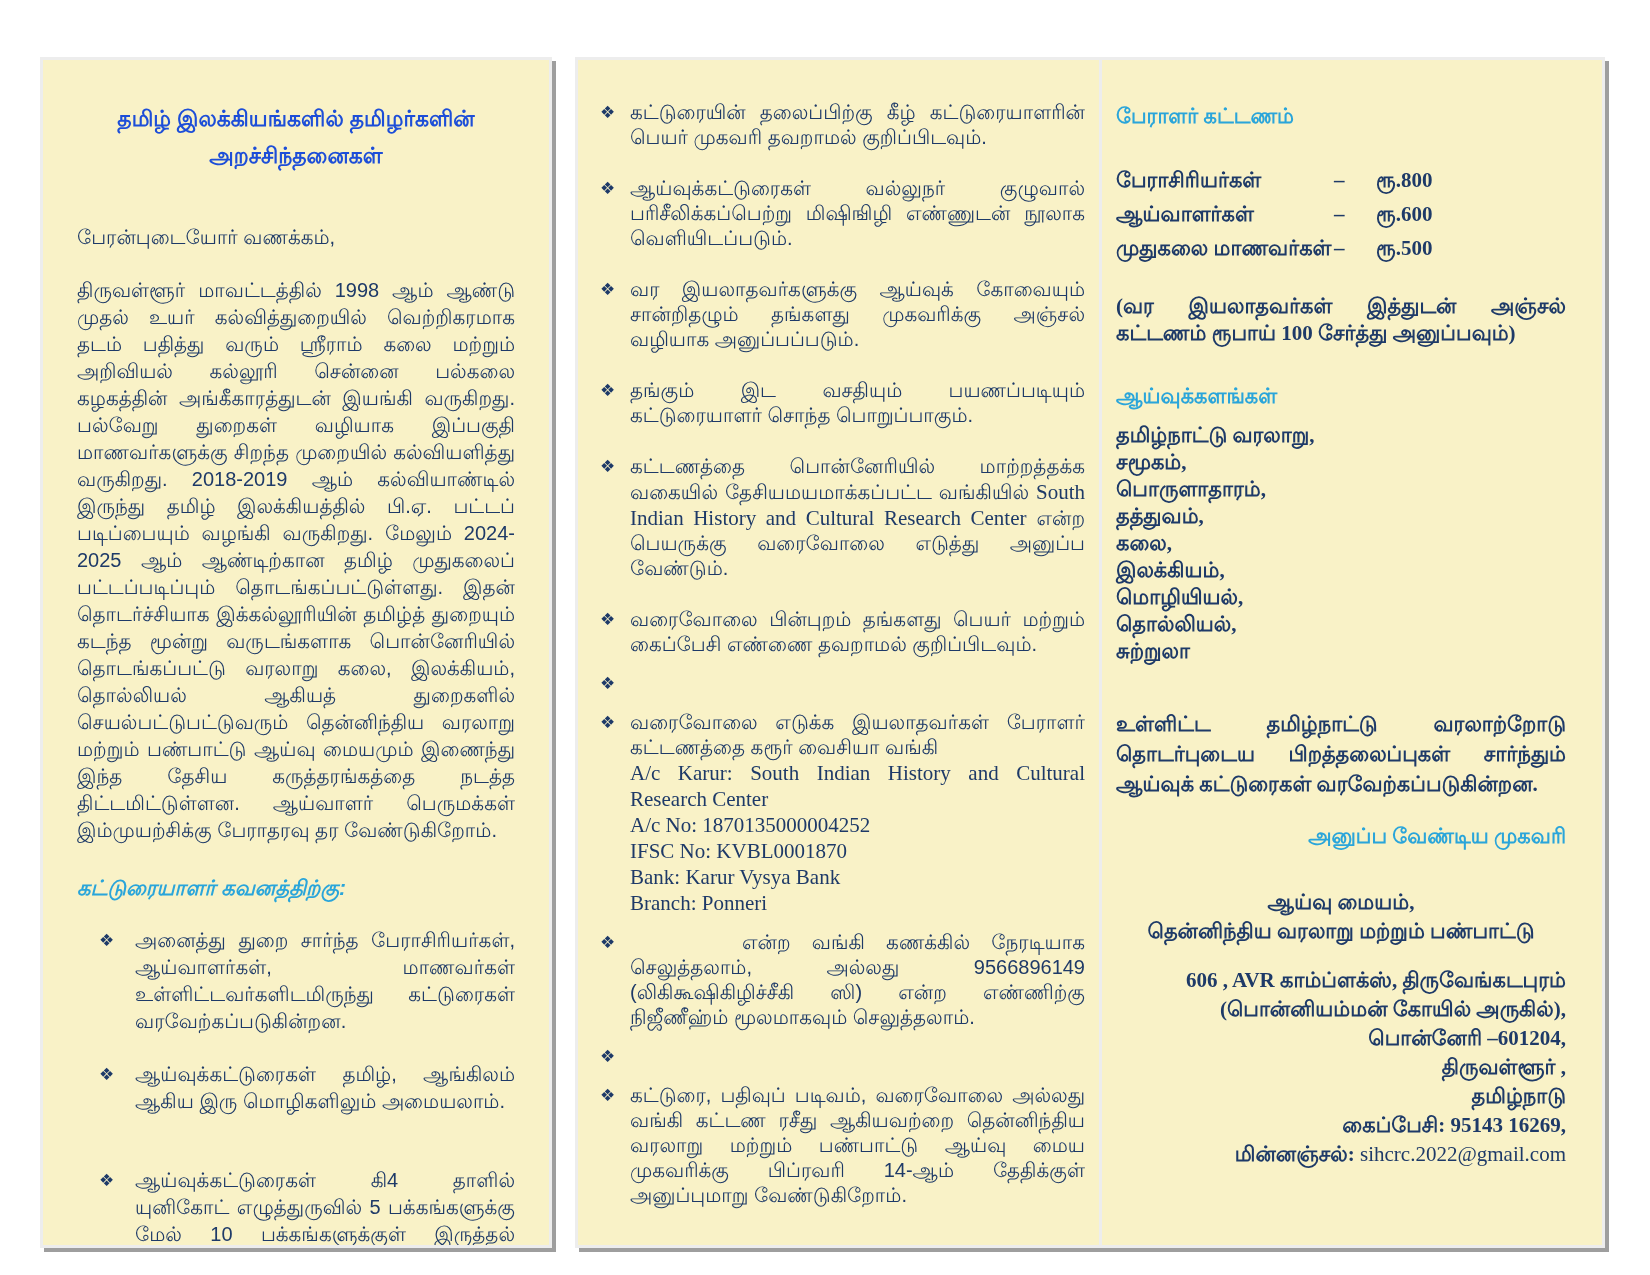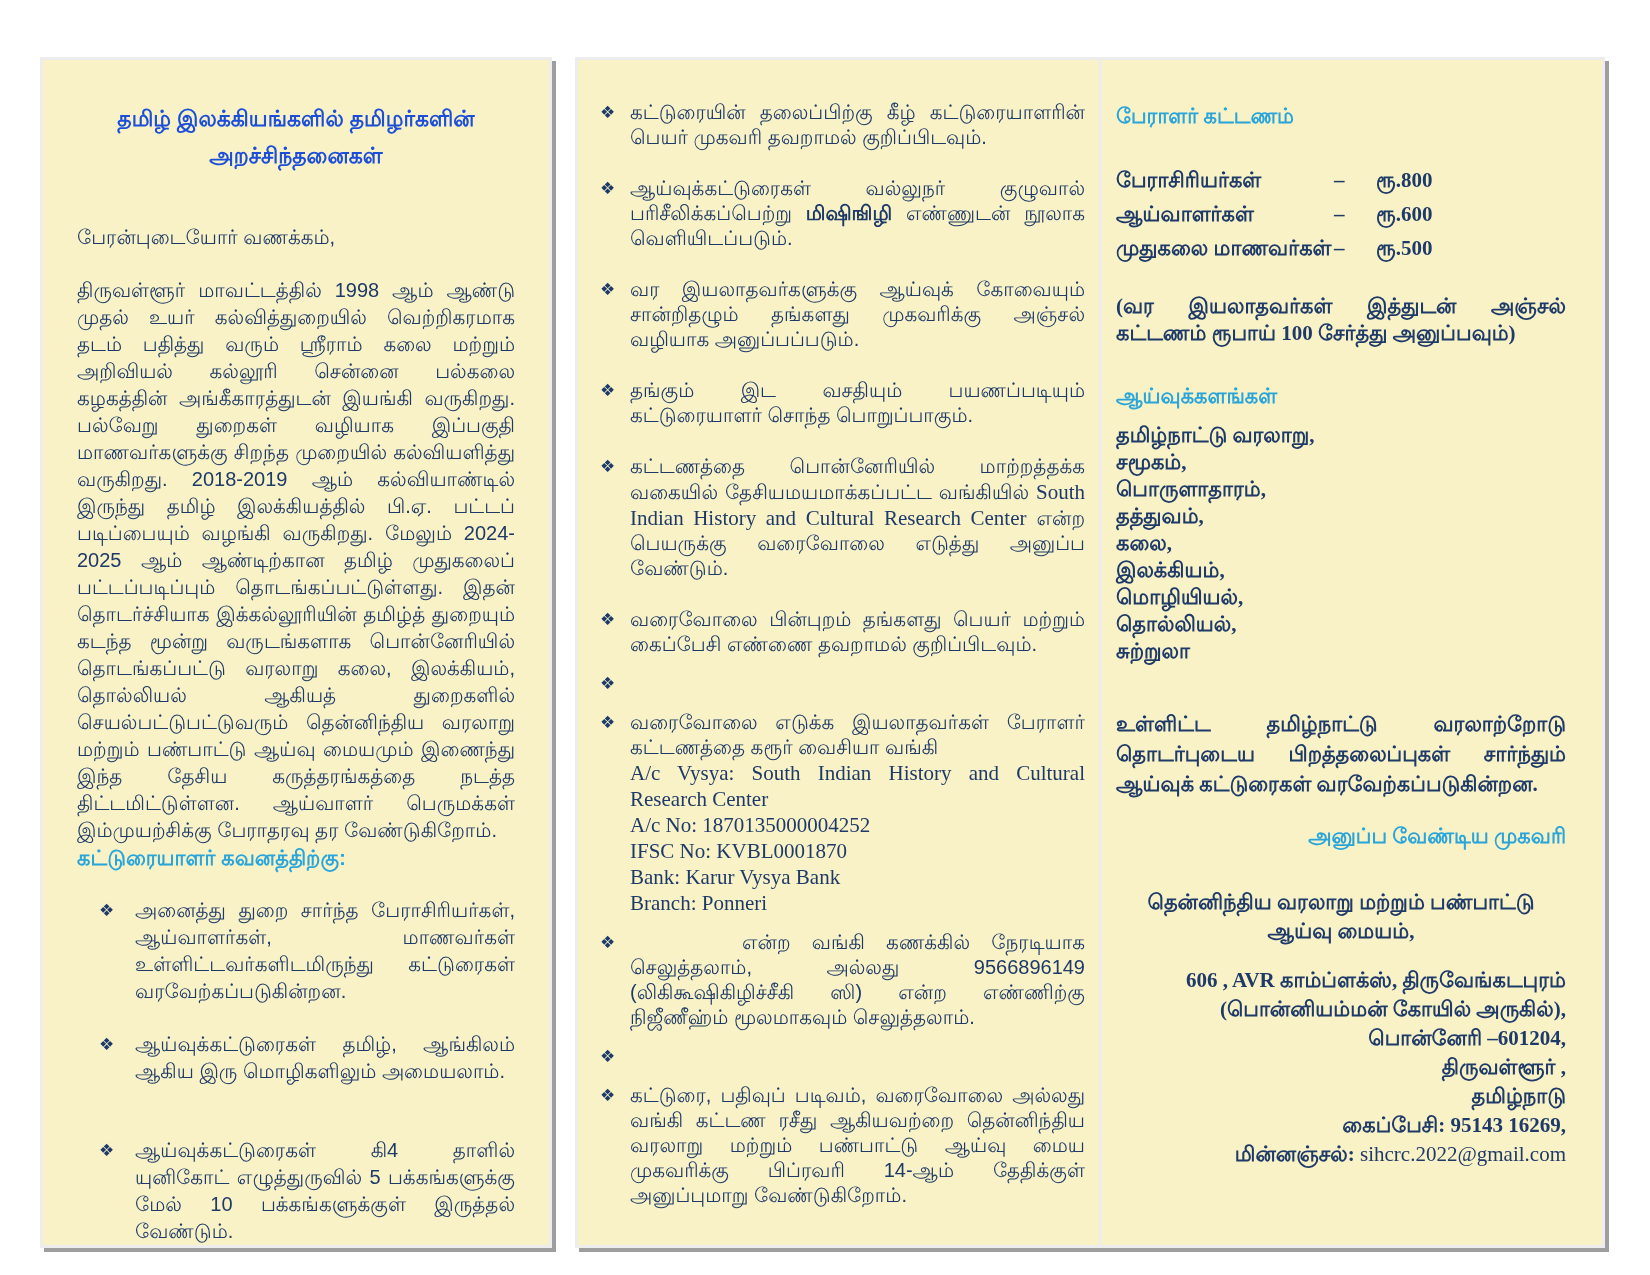--- a/index.html
+++ b/index.html
@@ -35,21 +35,21 @@
     text-align:center;
   }
   .cyan{
     color:#2aa5da;
     font-weight:bold;
     font-size:21px;
     line-height:27px;
   }
   .salutation{margin-top:50px;}
   .intro{margin-top:26px;}
-  .notice-head{}
+  .notice-head{margin-top:30px;font-style:italic;}
 
   .list{margin-top:6px;}
   .li{display:flex;align-items:flex-start;}
   .p1 .li{margin-top:26px;}
   .p2 .li{margin-top:14px;}
   .p1 .mk{flex:none;width:58px;padding-left:22px;box-sizing:border-box;font-size:17px;line-height:27px;color:#1e3a68;}
   .p2 .mk{flex:none;width:30px;font-size:17px;line-height:25px;color:#1e3a68;}
   .bd{flex:1;min-width:0;}
   .p2 .tam{line-height:25px;}
   .p2 .li{line-height:25px;}
@@ -120,21 +120,21 @@
 
     <div class="li">
       <span class="mk">❖</span>
       <div class="bd tam just">கட்டுரையின் தலைப்பிற்கு கீழ் கட்டுரையாளரின் பெயர் முகவரி தவறாமல் குறிப்பிடவும்.</div>
     </div>
 
     <div class="li" style="margin-top:26px;">
       <span class="mk">❖</span>
       <div class="bd tam just">
         <span>ஆய்வுக்கட்டுரைகள் வல்லுநர் குழுவால் பரிசீலிக்கப்பெற்று </span>
-        <span style="font-weight:bold;">மிஷிஙிழி</span>
+        <span style="font-weight:normal;">மிஷிஙிழி</span>
         <span> எண்ணுடன் நூலாக வெளியிடப்படும்.</span>
       </div>
     </div>
 
     <div class="li" style="margin-top:26px;">
       <span class="mk">❖</span>
       <div class="bd tam just">வர இயலாதவர்களுக்கு ஆய்வுக் கோவையும் சான்றிதழும் தங்களது முகவரிக்கு அஞ்சல் வழியாக அனுப்பப்படும்.</div>
     </div>
 
     <div class="li" style="margin-top:26px;">
@@ -158,21 +158,21 @@
 
     <div class="li">
       <span class="mk">❖</span>
       <div class="bd"></div>
     </div>
 
     <div class="li">
       <span class="mk">❖</span>
       <div class="bd">
         <div class="tam just">வரைவோலை எடுக்க இயலாதவர்கள் பேராளர் கட்டணத்தை கரூர் வைசியா வங்கி</div>
-        <div class="en just">A/c Vysya: South Indian History and Cultural Research Center</div>
+        <div class="en just">A/c Karur: South Indian History and Cultural Research Center</div>
         <div class="en">A/c No: 1870135000004252</div>
         <div class="en">IFSC No: KVBL0001870</div>
         <div class="en">Bank: Karur Vysya Bank</div>
         <div class="en">Branch: Ponneri</div>
       </div>
     </div>
 
     <div class="li">
       <span class="mk">❖</span>
       <div class="bd tam just indent1">என்ற வங்கி கணக்கில் நேரடியாக செலுத்தலாம், அல்லது 9566896149 (லிகிகூஷிகிழிச்சீகி ஸி) என்ற எண்ணிற்கு நிஜீணீஹ்ம் மூலமாகவும் செலுத்தலாம்.</div>
@@ -226,22 +226,22 @@
     <div class="field-item">மொழியியல்,</div>
     <div class="field-item">தொல்லியல்,</div>
     <div class="field-item">சுற்றுலா</div>
   </div>
 
   <div class="serif-tam fields-note">உள்ளிட்ட தமிழ்நாட்டு வரலாற்றோடு தொடர்புடைய பிறத்தலைப்புகள் சார்ந்தும் ஆய்வுக் கட்டுரைகள் வரவேற்கப்படுகின்றன.</div>
 
   <div class="cyan addr-head" style="font-family:'Liberation Serif', serif;">அனுப்ப வேண்டிய முகவரி</div>
 
   <div class="serif-tam org">
+    <div>ஆய்வு மையம்,</div>
     <div>தென்னிந்திய வரலாறு மற்றும் பண்பாட்டு</div>
-    <div>ஆய்வு மையம்,</div>
   </div>
 
   <div class="serif-tam addr">
     <div>606  , AVR காம்ப்ளக்ஸ், திருவேங்கடபுரம்</div>
     <div>(பொன்னியம்மன் கோயில் அருகில்),</div>
     <div>பொன்னேரி –601204,</div>
     <div>திருவள்ளூர் ,</div>
     <div>தமிழ்நாடு</div>
     <div>கைப்பேசி:  95143  16269,</div>
     <div>

